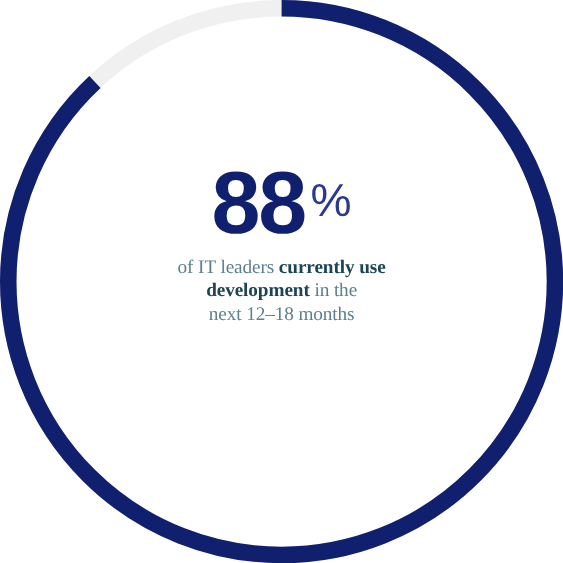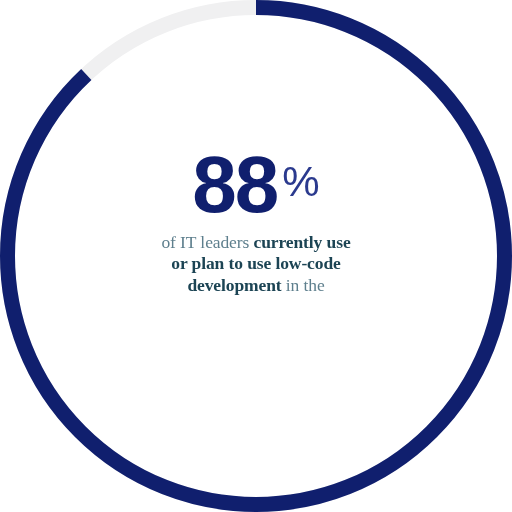--- a/index.html
+++ b/index.html
@@ -98,18 +98,18 @@
 
   <div id="center-content">
 
     <div id="stat-row">
       <span id="stat-value" style="color: rgb(16, 31, 110);">88</span>
       <span id="stat-unit" style="color: rgb(43, 58, 142);">%</span>
     </div>
 
     <div id="caption" style="color: rgb(94, 127, 141);">
       <span class="ln"><span>of IT leaders </span><span class="em" style="color: rgb(28, 68, 84);">currently use</span></span>
-      <span class="ln"><span class="em" style="color: rgb(28, 68, 84);">or plan to use low-code</span></span>
       <span class="ln"><span class="em" style="color: rgb(28, 68, 84);">development</span><span> in the</span></span>
+      <span class="ln"><span>next 12–18 months</span></span>
     </div>
 
   </div>
 </div>
 
 </body></html>

